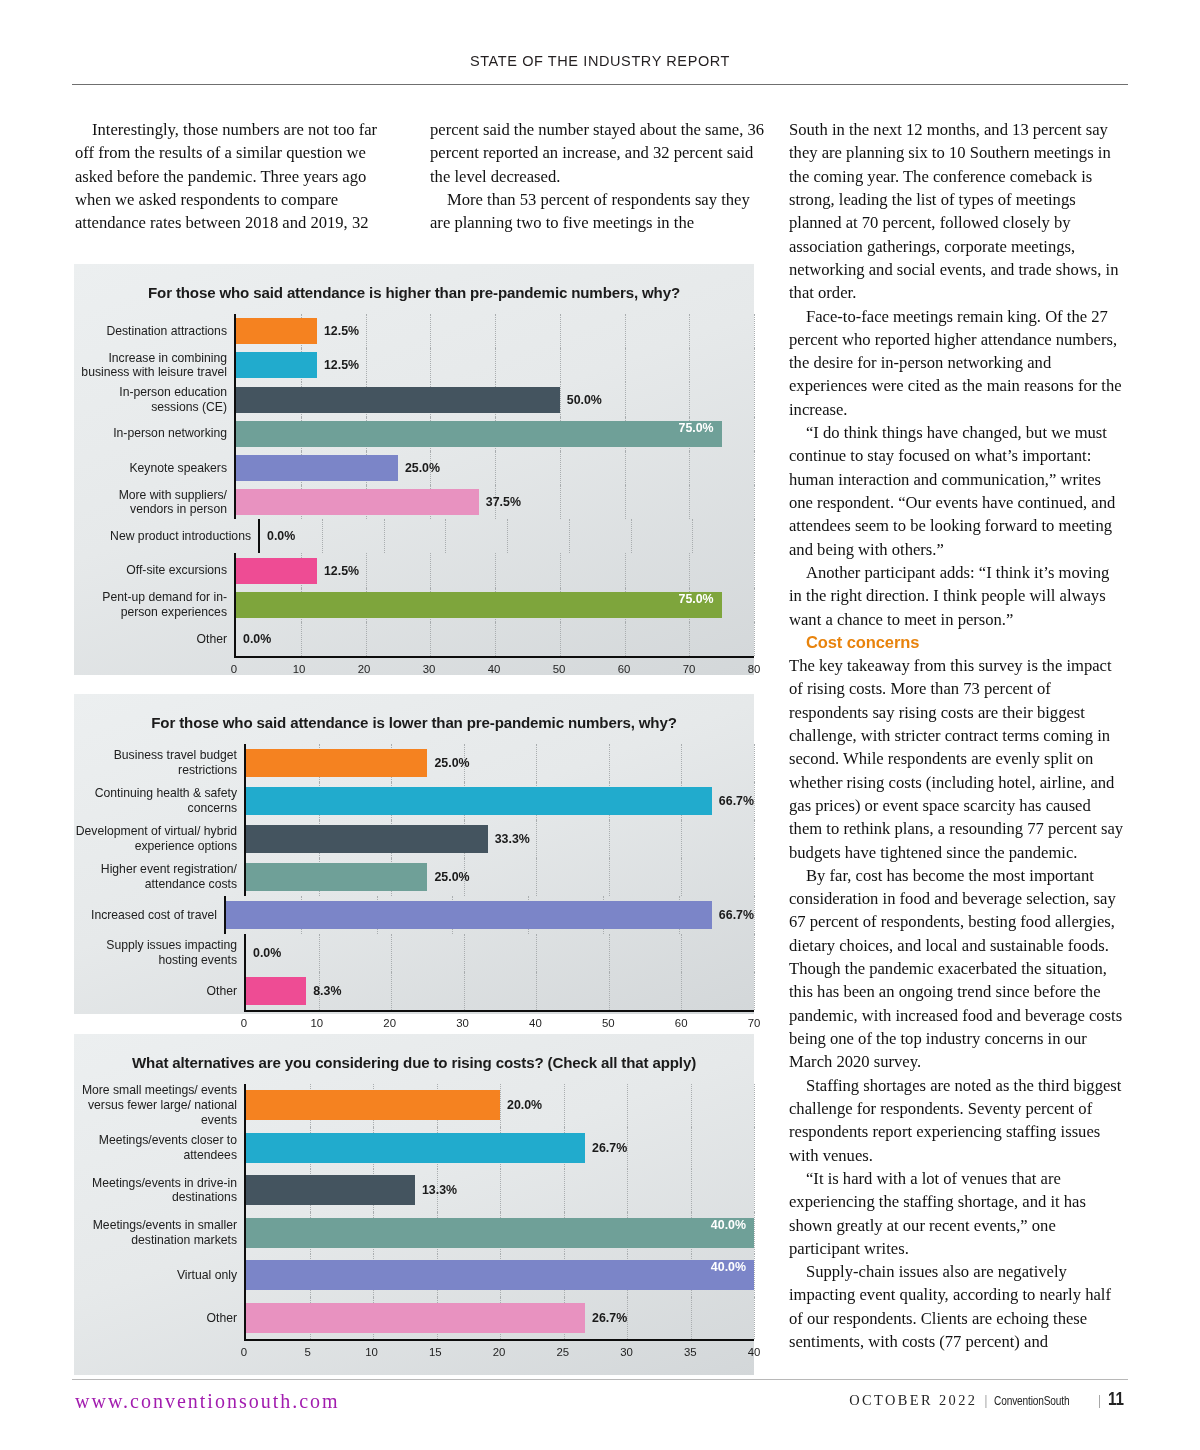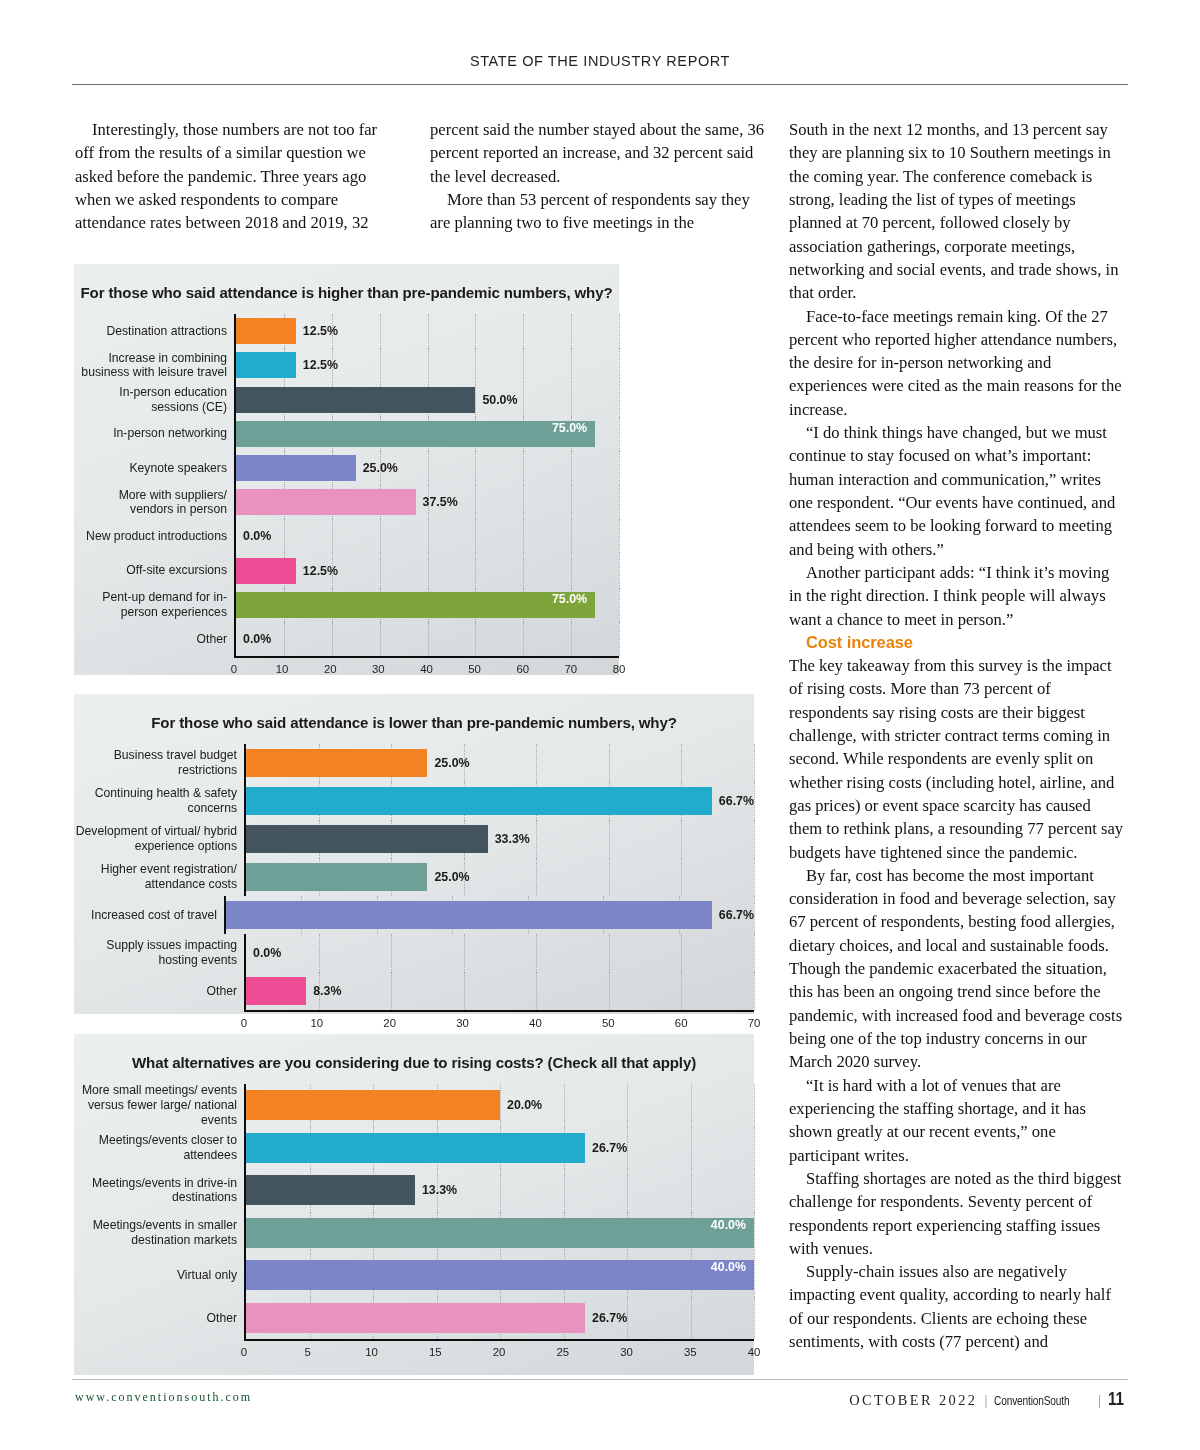--- a/index.html
+++ b/index.html
@@ -68,21 +68,21 @@
     letter-spacing: -0.1px;
   }
 
   
   .chart-panel {
     position: absolute;
     background: linear-gradient(160deg, #eceff0 0%, #e6e9ea 45%, #d3d7d9 100%);
     font-family: "Liberation Sans", sans-serif;
     box-sizing: border-box;
   }
-  #chart-1 { left: 74px; top: 264px; width: 545px; height: 411px; }
+  #chart-1 { left: 74px; top: 264px; width: 680px; height: 411px; }
   #chart-2 { left: 74px; top: 694px; width: 680px; height: 320px; }
   #chart-3 { left: 74px; top: 1034px; width: 680px; height: 341px; }
 
   .chart-title {
     text-align: center;
     font-weight: bold;
     font-size: 15.1px;
     color: #1b1b1b;
     padding-top: 20px;
     letter-spacing: -0.15px;
@@ -186,23 +186,23 @@
     top: 1379px;
     width: 1056px;
     height: 1px;
     background: #b8b8b8;
   }
   .footer-left {
     position: absolute;
     left: 75px;
     top: 1390px;
     font-family: "Liberation Serif", serif;
-    font-size: 12px;
+    font-size: 20px;
     letter-spacing: 2.0px;
-    color: #14532d;
+    color: #a21caf;
   }
   .footer-right {
     position: absolute;
     right: 72px;
     top: 1388px;
     font-family: "Liberation Serif", serif;
     font-size: 14.4px;
     color: #232323;
     display: flex;
     align-items: baseline;
@@ -242,25 +242,25 @@
 <div class="col" id="col-2">
   <p class="noindent">percent said the number stayed about the same, 36 percent reported an increase, and 32 percent said the level decreased.</p>
   <p>More than 53 percent of respondents say they are planning two to five meetings in the</p>
 </div>
 
 <div class="col" id="col-3">
   <p class="noindent">South in the next 12 months, and 13 percent say they are planning six to 10 Southern meetings in the coming year. The conference comeback is strong, leading the list of types of meetings planned at 70 percent, followed closely by association gatherings, corporate meetings, networking and social events, and trade shows, in that order.</p>
   <p>Face-to-face meetings remain king. Of the 27 percent who reported higher attendance numbers, the desire for in-person networking and experiences were cited as the main reasons for the increase.</p>
   <p>“I do think things have changed, but we must continue to stay focused on what’s important: human interaction and communication,” writes one respondent. “Our events have continued, and attendees seem to be looking forward to meeting and being with others.”</p>
   <p>Another participant adds: “I think it’s moving in the right direction. I think people will always want a chance to meet in person.”</p>
-  <p class="subhead">Cost increase</p>
+  <p class="subhead">Cost concerns</p>
   <p class="noindent">The key takeaway from this survey is the impact of rising costs. More than 73 percent of respondents say rising costs are their biggest challenge, with stricter contract terms coming in second. While respondents are evenly split on whether rising costs (including hotel, airline, and gas prices) or event space scarcity has caused them to rethink plans, a resounding 77 percent say budgets have tightened since the pandemic.</p>
   <p>By far, cost has become the most important consideration in food and beverage selection, say 67 percent of respondents, besting food allergies, dietary choices, and local and sustainable foods. Though the pandemic exacerbated the situation, this has been an ongoing trend since before the pandemic, with increased food and beverage costs being one of the top industry concerns in our March 2020 survey.</p>
+  <p>Staffing shortages are noted as the third biggest challenge for respondents. Seventy percent of respondents report experiencing staffing issues with venues.</p>
   <p>“It is hard with a lot of venues that are experiencing the staffing shortage, and it has shown greatly at our recent events,” one participant writes.</p>
-  <p>Staffing shortages are noted as the third biggest challenge for respondents. Seventy percent of respondents report experiencing staffing issues with venues.</p>
   <p>Supply-chain issues also are negatively impacting event quality, according to nearly half of our respondents. Clients are echoing these sentiments, with costs (77 percent) and</p>
 </div>
 
 <div class="chart-panel" id="chart-1">
   <div class="chart-title">For those who said attendance is higher than pre-pandemic numbers, why?</div>
   <div class="plot">
       <div class="plot-rows">
         <div class="row" style="height: 34.2px;">
           <div class="cat-label" style="width: 160px;">Destination attractions</div>
           <div class="bar-zone">
@@ -357,21 +357,21 @@
               <div class="gridline" style="left: 50%;"></div>
               <div class="gridline" style="left: 62.5%;"></div>
               <div class="gridline" style="left: 75%;"></div>
               <div class="gridline" style="left: 87.5%;"></div>
               <div class="gridline" style="left: 100%;"></div>
             </div>
             <div class="bar" style="width: 46.875%; height: 26px; background: rgb(232, 146, 192);"></div>
             <span class="bar-value">37.5%</span>
           </div>
         </div>
-        <div class="row" style="height: 34.2px;">
+        <div class="row" style="height: 34.2px; padding-left: 24px;">
           <div class="cat-label" style="width: 160px;">New product introductions</div>
           <div class="bar-zone">
             <div class="gridlines">
               <div class="gridline" style="left: 12.5%;"></div>
               <div class="gridline" style="left: 25%;"></div>
               <div class="gridline" style="left: 37.5%;"></div>
               <div class="gridline" style="left: 50%;"></div>
               <div class="gridline" style="left: 62.5%;"></div>
               <div class="gridline" style="left: 75%;"></div>
               <div class="gridline" style="left: 87.5%;"></div>

